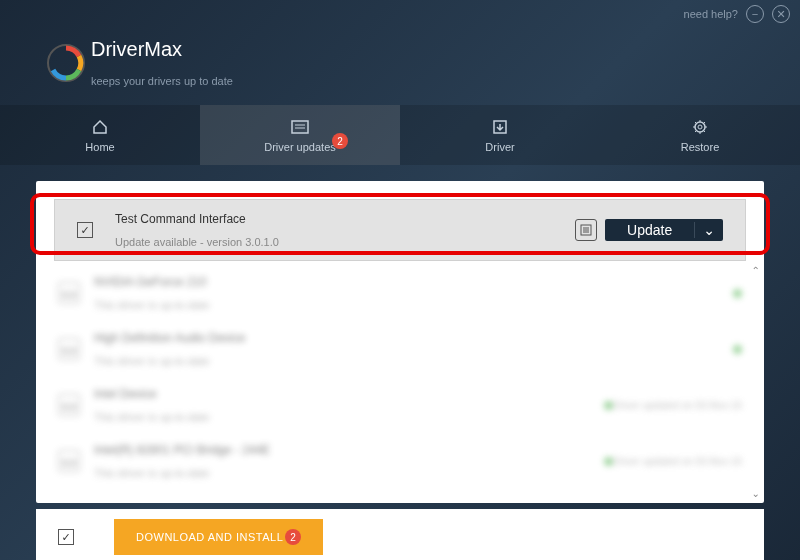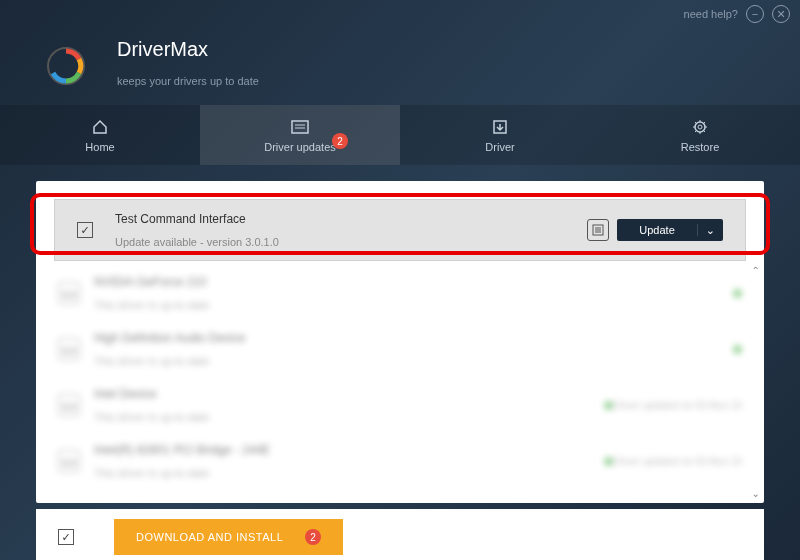--- a/index.html
+++ b/index.html
@@ -1,20 +1,20 @@
 <!DOCTYPE html>
 <html><head>
 <meta charset="utf-8">
 <style>
 *{margin:0;padding:0;box-sizing:border-box;font-family:Arial,sans-serif}
 body{width:800px;height:560px;background:linear-gradient(135deg,#1a2838 0%,#2a3f54 50%,#1a2838 100%);overflow:hidden}
 .titlebar{display:flex;justify-content:flex-end;align-items:center;height:28px;padding:6px 10px;gap:8px}
 .help-link{color:#8a9aab;font-size:11px;text-decoration:none}
 .circ-btn{width:18px;height:18px;border:1px solid #8a9aab;border-radius:50%;display:flex;align-items:center;justify-content:center;color:#8a9aab;font-size:11px;cursor:pointer}
-.header{display:flex;align-items:flex-end;padding:10px 45px 18px;gap:30px}
+.header{display:flex;align-items:center;padding:10px 45px 18px;gap:4px}
 .logo-icon{width:42px;height:42px;position:relative}
 .logo-icon svg{width:42px;height:42px}
 .brand-title{color:#fff;font-size:20px;font-weight:400}
 .brand-sub{color:#8a9aab;font-size:11px;margin-top:14px}
 .nav{display:flex;height:60px;background:rgba(0,0,0,.15)}
 .nav-item{flex:1;display:flex;flex-direction:column;align-items:center;justify-content:center;gap:5px;color:#c5d0db;font-size:11px;cursor:pointer;position:relative}
 .nav-item.active{background:rgba(255,255,255,.12)}
 .nav-icon{width:18px;height:18px;display:flex;align-items:center;justify-content:center}
 .badge{position:absolute;background:#e74c3c;color:#fff;width:16px;height:16px;border-radius:50%;font-size:10px;display:flex;align-items:center;justify-content:center;top:28px;left:calc(50% + 32px)}
 .main{background:#fff;margin:16px 36px 6px;height:322px;border-radius:2px;position:relative;display:flex;flex-direction:column}
@@ -22,31 +22,31 @@
 .row{display:flex;align-items:center;padding:12px 22px;border-bottom:1px solid #eee}
 .row.first{background:#e3e3e3;margin:18px 18px 0;border:1px solid #d0d0d0}
 .chk{width:16px;height:16px;border:1.5px solid #555;display:flex;align-items:center;justify-content:center;margin-right:22px;flex-shrink:0}
 .chk.checked::after{content:"✓";font-size:11px;color:#333}
 .row-icon{width:22px;height:22px;border:1.5px solid #888;border-radius:3px;margin-right:14px;display:flex;align-items:center;justify-content:center;flex-shrink:0}
 .row-body{flex:1}
 .row-title{font-size:12px;color:#333}
 .row-sub{font-size:11px;color:#888;margin-top:10px}
 .row-right{display:flex;align-items:center;gap:8px}
 .details-btn{width:22px;height:22px;border:1.5px solid #555;border-radius:3px;display:flex;align-items:center;justify-content:center}
-.upd-split{display:flex;background:#1a2a3a;color:#fff;font-size:11px;height:22px;border-radius:2px;align-items:center}
+.upd-split{display:flex;background:#1a2a3a;color:#fff;font-size:14px;height:22px;border-radius:2px;align-items:center}
 .upd-main{padding:0 22px;border-right:1px solid #3a4a5a}
 .upd-arrow{padding:0 8px}
 .blur-rows{flex:1;overflow:hidden;padding:4px 18px;position:relative}
 .blur-row{display:flex;align-items:center;padding:10px 4px;filter:blur(3px);opacity:.6}
 .dot{width:9px;height:9px;background:#5cb85c;border-radius:50%;margin-left:8px}
 .blur-right{margin-left:auto;font-size:10px;color:#999}
 .scroll-ind{position:absolute;right:4px;top:4px;color:#888;font-size:10px}
 .scroll-ind.bot{top:auto;bottom:4px}
 .dl-bar{margin:0 36px;background:#fff;padding:10px 22px;display:flex;align-items:center;gap:18px}
-.dl-btn{background:#f5a623;color:#fff;padding:10px 22px;font-size:11px;letter-spacing:.5px;display:flex;align-items:center;gap:22px;cursor:pointer}
+.dl-btn{background:#f5a623;color:#fff;padding:10px 22px;font-size:11px;letter-spacing:.5px;display:flex;align-items:center;gap:2px;cursor:pointer}
 .dl-badge{background:#e74c3c;width:16px;height:16px;border-radius:50%;font-size:10px;display:flex;align-items:center;justify-content:center}
 .footer{text-align:center;color:#999;font-size:10px;padding:10px 0;display:flex;align-items:center;justify-content:center;gap:6px;background:#f5f5f5;margin:0 36px}
 </style>
 </head>
 <body>
 
 <div class="titlebar">
   <a class="help-link">need help?</a>
   <div class="circ-btn">−</div>
   <div class="circ-btn">✕</div>

